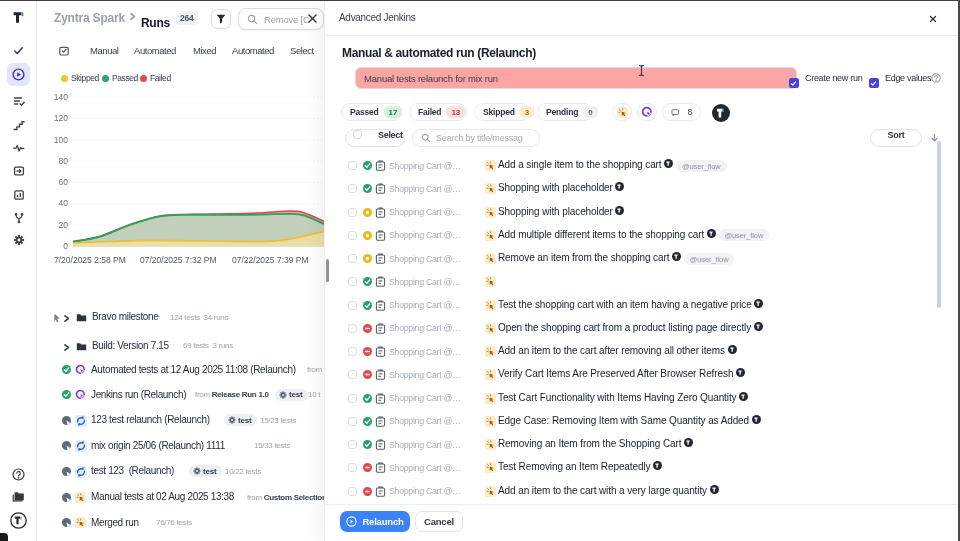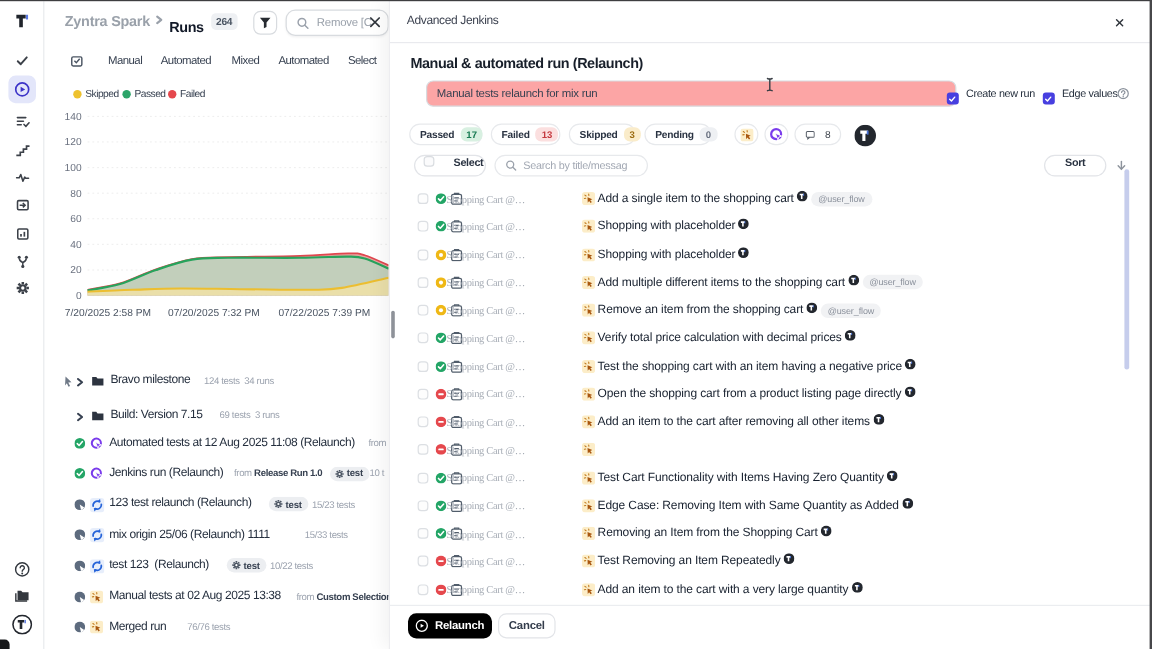--- a/index.html
+++ b/index.html
@@ -36,28 +36,28 @@
 .chip .cnt{border-radius:5px;font-size:8px;font-weight:700;padding:1.5px 5px;letter-spacing:0}
 .cnt-g{background:#d8f0e1;color:#177a52}
 .cnt-r{background:#fbdfdf;color:#c5393f}
 .cnt-y{background:#faecca;color:#9c6c12}
 .cnt-0{background:#eef0f3;color:#697180}
 .selbtn{position:absolute;height:18px;border:1px solid #e2e4e8;border-radius:9px;background:#fff;display:flex;align-items:flex-start;font-size:9px;font-weight:700;color:#2a3342;gap:16px;white-space:nowrap;letter-spacing:-0.3px}
 .msearch{position:absolute;height:18px;border:1px solid #e7e9ec;border-radius:9px;background:#fff;display:flex;align-items:center;font-size:9px;color:#a2a8b3;gap:5px;padding:0 8px;white-space:nowrap;letter-spacing:-0.2px}
 
 .trow{position:absolute;left:0;width:620px;height:23px}
 .trow .ck{position:absolute;left:23px;top:7px;width:9px;height:9px;border:1px solid #dcdfe3;border-radius:3px;background:#fdfdfd}
-.t-mono{position:absolute;left:47px;top:6.5px;font-family:Liberation Serif, serif;font-size:8.8px;color:#a7adb6;letter-spacing:-0.3px;white-space:nowrap}
+.t-mono{position:absolute;left:64px;top:6.5px;font-family:Liberation Sans, sans-serif;font-size:8.8px;color:#a7adb6;letter-spacing:-0.3px;white-space:nowrap}
 .t-title{position:absolute;left:173px;top:5px;font-size:10px;color:#17202e;white-space:nowrap;letter-spacing:-0.1px}
 .stat{position:absolute;left:38px;top:7px}
 .clip{position:absolute;left:50px;top:6px}
 .ycur{position:absolute;left:160px;top:6px}
 
 .m-footer{position:absolute;left:0;top:504px;width:636px;height:37px;border-top:1px solid #ebedf0;background:#fff}
-.btn-primary{position:absolute;left:15px;top:6px;width:70px;height:21px;background:#000000;border-radius:7px;color:#fff;font-size:9.5px;font-weight:700;display:flex;align-items:center;justify-content:center;gap:5px;letter-spacing:-0.2px}
+.btn-primary{position:absolute;left:15px;top:6px;width:70px;height:21px;background:#3b82f6;border-radius:7px;color:#fff;font-size:9.5px;font-weight:700;display:flex;align-items:center;justify-content:center;gap:5px;letter-spacing:-0.2px}
 .btn-cancel{position:absolute;left:90px;top:6px;width:48px;height:21px;background:#fff;border:1px solid #e2e4e8;border-radius:7px;color:#343d4c;font-size:9.5px;font-weight:700;display:flex;align-items:center;justify-content:center;letter-spacing:-0.2px}
 .stat svg,.clip svg,.ycur svg,.abs svg,.sb-ico svg,.iconbtn svg{display:block}
 
 </style></head><body>
 <div class="topline"></div>
 <div class="rightline"></div>
 <div class="sidebar">
     <div class="sb-active"></div>
     <div class="sb-ico" style="top:10px">
       <svg width="13" height="13" viewBox="0 0 13 13">
@@ -753,25 +753,20 @@
         <svg width="11" height="11" viewBox="0 0 11 11">
           <rect width="11.0" height="11.0" rx="2.6" fill="#fcedc8"></rect>
 <path d="M4.6,4.4 l4.0,1.7 l-1.7,0.7 l1.3,1.6 l-1.0,0.8 l-1.3,-1.6 l-1.1,1.4 Z" fill="#a8560e"></path>
 <g stroke="#c07a1d" stroke-width="0.9" stroke-linecap="round">
 <path d="M2.4,2.6 l1.0,0.7"></path>
             <path d="M5.6,1.8 l0.1,1.1"></path>
             <path d="M2.0,5.4 l1.1,-0.2"></path>
           </g>
         </svg>
       </span>
-      <span class="t-title">Verify total price calculation with decimal prices <svg width="9" height="9" viewBox="0 0 9 9">
-          <circle cx="4.5" cy="4.5" r="4.5" fill="#23272e"></circle>
-<path d="M2.4,2.4 h3.4 v1.4 h-1.05 v3.0 h-1.3 v-3.0 h-1.05 Z" fill="#fff"></path>
-<rect x="5.3" y="2.4" width="0.8" height="1.8" fill="#4a72d8"></rect>
-        </svg></span>
     </div>
     <div class="trow" style="top:293.5px">
       <span class="ck"></span>
       <span class="stat">
         <svg width="9" height="9" viewBox="0 0 9 9">
           <circle cx="4.5" cy="4.5" r="4.5" fill="#23a566"></circle>
 <path d="M2.4,4.7 L3.9,6.2 L6.7,3.0" fill="none" stroke="#fff" stroke-width="1.3" stroke-linecap="round" stroke-linejoin="round"></path>
         </svg>
       </span>
       <span class="clip">
@@ -897,20 +892,25 @@
         <svg width="11" height="11" viewBox="0 0 11 11">
           <rect width="11.0" height="11.0" rx="2.6" fill="#fcedc8"></rect>
 <path d="M4.6,4.4 l4.0,1.7 l-1.7,0.7 l1.3,1.6 l-1.0,0.8 l-1.3,-1.6 l-1.1,1.4 Z" fill="#a8560e"></path>
 <g stroke="#c07a1d" stroke-width="0.9" stroke-linecap="round">
 <path d="M2.4,2.6 l1.0,0.7"></path>
             <path d="M5.6,1.8 l0.1,1.1"></path>
             <path d="M2.0,5.4 l1.1,-0.2"></path>
           </g>
         </svg>
       </span>
+      <span class="t-title">Verify Cart Items Are Preserved After Browser Refresh <svg width="9" height="9" viewBox="0 0 9 9">
+          <circle cx="4.5" cy="4.5" r="4.5" fill="#23272e"></circle>
+<path d="M2.4,2.4 h3.4 v1.4 h-1.05 v3.0 h-1.3 v-3.0 h-1.05 Z" fill="#fff"></path>
+<rect x="5.3" y="2.4" width="0.8" height="1.8" fill="#4a72d8"></rect>
+        </svg></span>
     </div>
     <div class="trow" style="top:386.5px">
       <span class="ck"></span>
       <span class="stat">
         <svg width="9" height="9" viewBox="0 0 9 9">
           <circle cx="4.5" cy="4.5" r="4.5" fill="#23a566"></circle>
 <path d="M2.4,4.7 L3.9,6.2 L6.7,3.0" fill="none" stroke="#fff" stroke-width="1.3" stroke-linecap="round" stroke-linejoin="round"></path>
         </svg>
       </span>
       <span class="clip">

